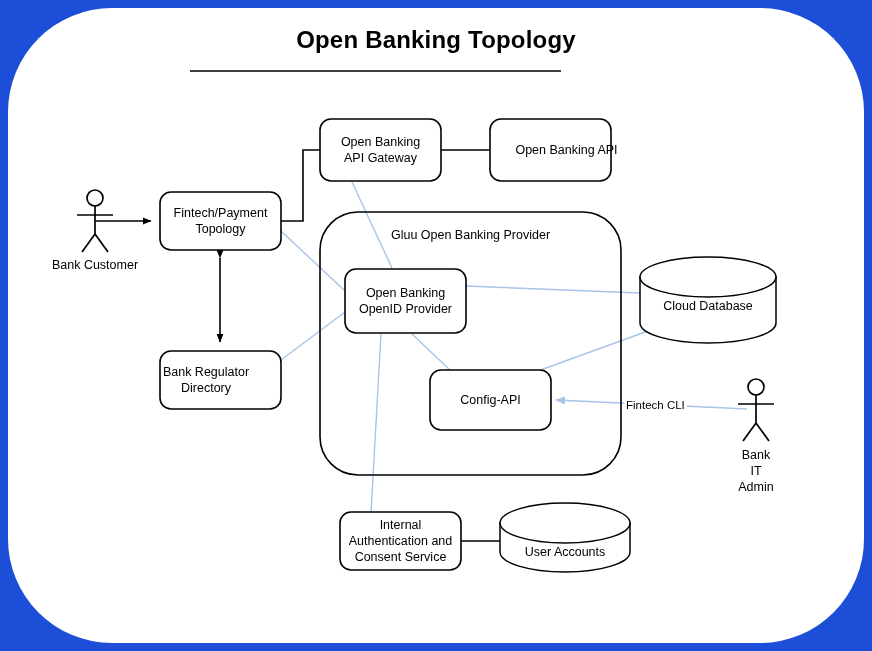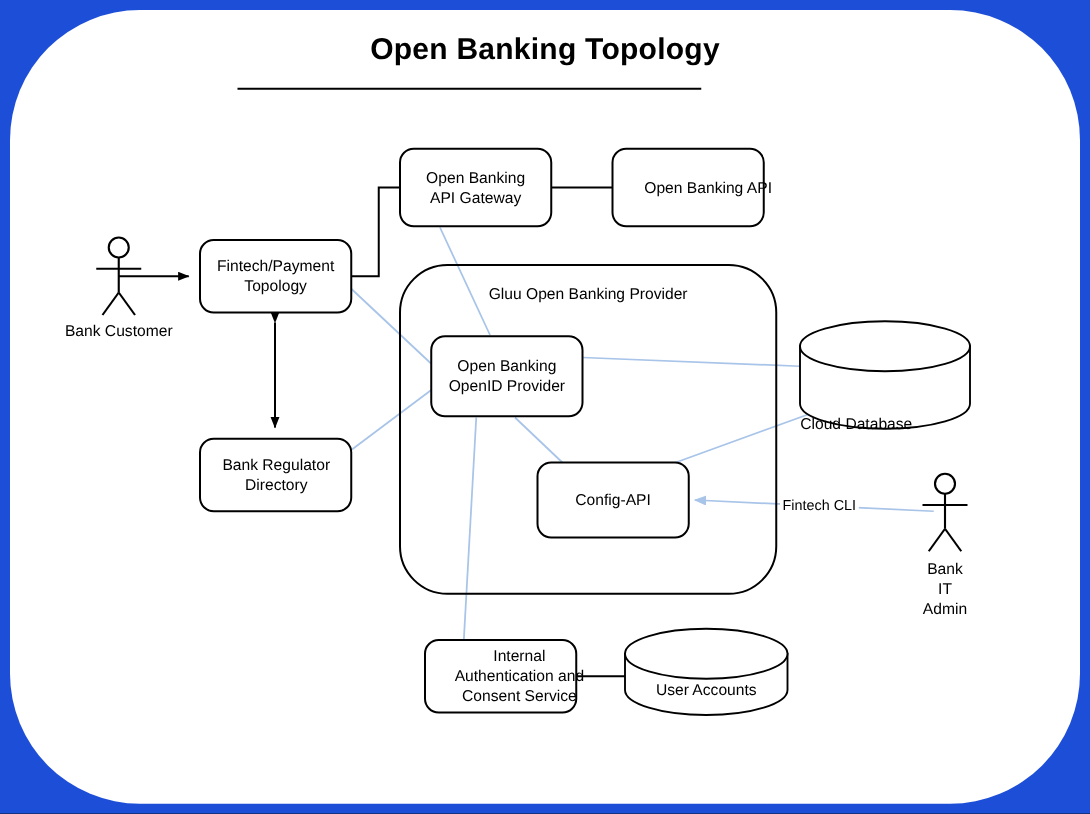--- a/index.html
+++ b/index.html
@@ -181,33 +181,33 @@
   <div class="container-title" style="left:320px; top:228px; width:301px;">Gluu Open Banking Provider</div>
 
   <div class="node-label" style="left:320px; top:119px; width:121px; height:62px;">Open Banking
 API Gateway</div>
 
   <div class="node-label" style="left:490px; top:119px; width:121px; height:62px;margin-left:16px;">Open Banking API</div>
 
   <div class="node-label" style="left:160px; top:192px; width:121px; height:58px;">Fintech/Payment
 Topology</div>
 
-  <div class="node-label" style="left:171px; top:351px; width:100px; height:58px;">Bank Regulator
+  <div class="node-label" style="left:156px; top:351px; width:100px; height:58px;">Bank Regulator
 Directory</div>
 
   <div class="node-label" style="left:345px; top:269px; width:121px; height:64px;">Open Banking
 OpenID Provider</div>
 
   <div class="node-label" style="left:430px; top:370px; width:121px; height:60px;">Config-API</div>
 
-  <div class="node-label" style="left:340px; top:512px; width:121px; height:58px;padding-left:15px;">Internal
+  <div class="node-label" style="left:340px; top:512px; width:121px; height:58px;">Internal
 Authentication and
 Consent Service</div>
 
-  <div class="node-label" style="left:617px; top:295px; width:136px; height:22px;margin-top:33px;">Cloud Database</div>
+  <div class="node-label" style="left:640px; top:295px; width:136px; height:22px;">Cloud Database</div>
 
   <div class="node-label" style="left:500px; top:541px; width:130px; height:22px;">User Accounts</div>
 
   <div class="actor-label" style="left:35px; top:257px; width:120px;">Bank Customer</div>
 
   <div class="actor-label" style="left:706px; top:447px; width:100px;">Bank
 IT
 Admin</div>
 
   <div class="edge-label" style="left:624px; top:399px;">Fintech CLI</div>

